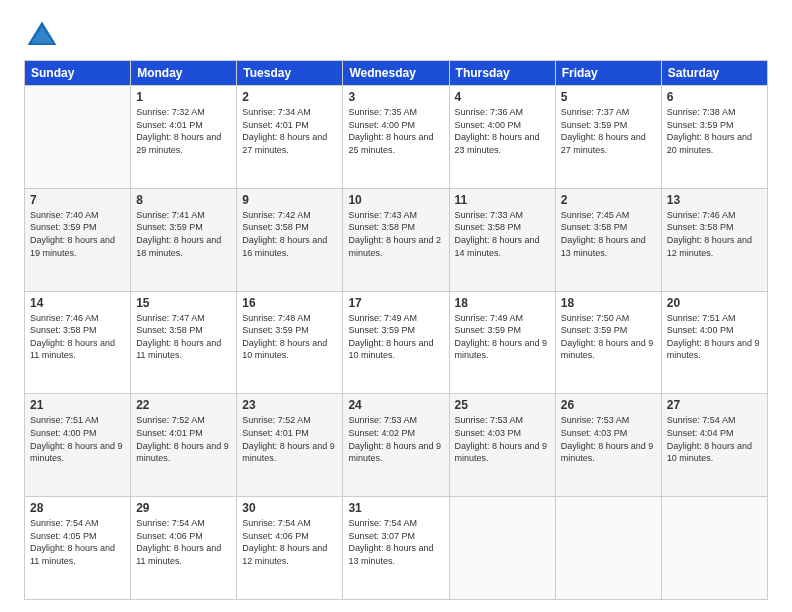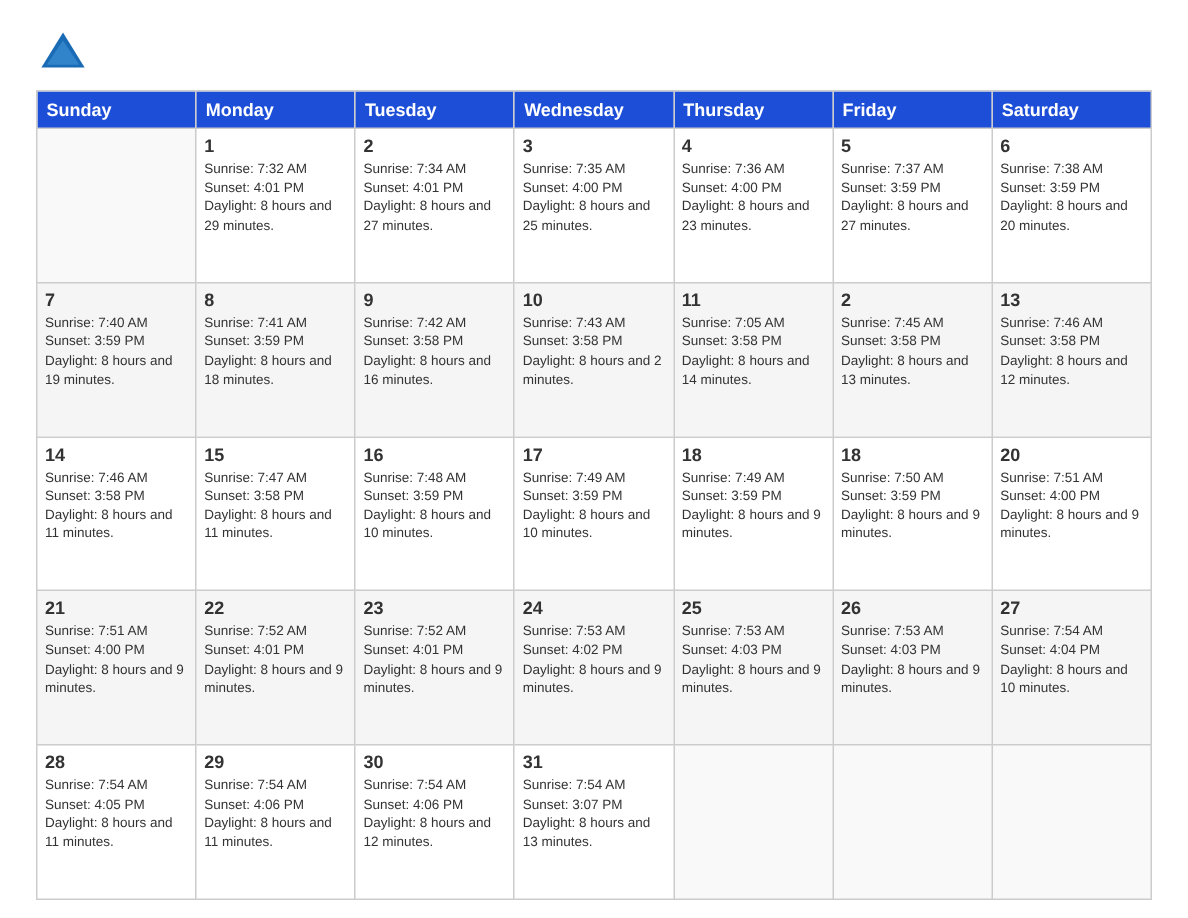--- a/index.html
+++ b/index.html
@@ -210,21 +210,21 @@
           <span class="day-num">10</span>
           <div class="day-info">
             <div>Sunrise: 7:43 AM</div>
             <div>Sunset: 3:58 PM</div>
             <div>Daylight: 8 hours and 2 minutes.</div>
           </div>
         </td>
           <td>
           <span class="day-num">11</span>
           <div class="day-info">
-            <div>Sunrise: 7:05 AM</div>
+            <div>Sunrise: 7:33 AM</div>
             <div>Sunset: 3:58 PM</div>
             <div>Daylight: 8 hours and 14 minutes.</div>
           </div>
         </td>
           <td>
           <span class="day-num">2</span>
           <div class="day-info">
             <div>Sunrise: 7:45 AM</div>
             <div>Sunset: 3:58 PM</div>
             <div>Daylight: 8 hours and 13 minutes.</div>

